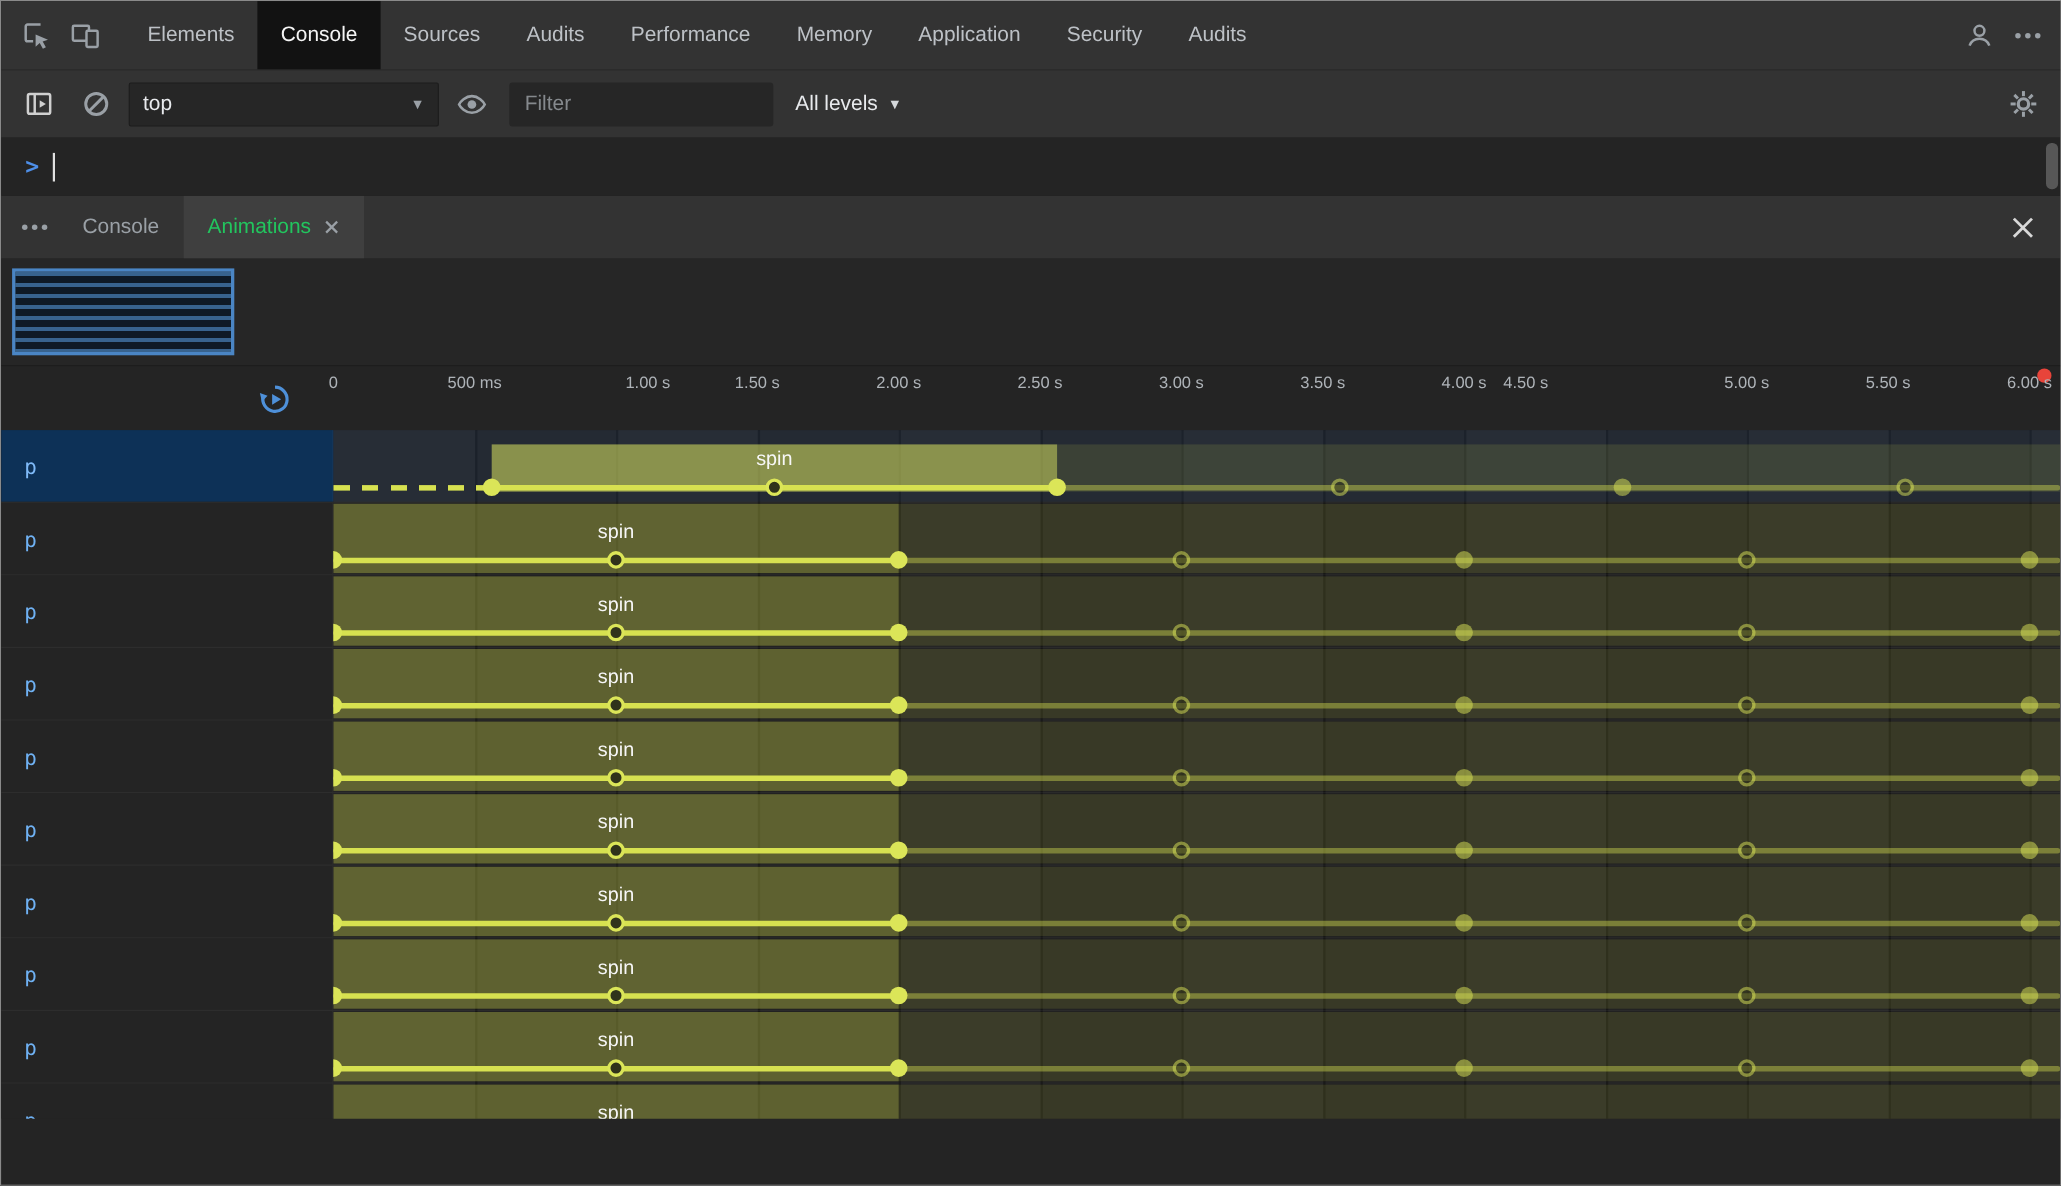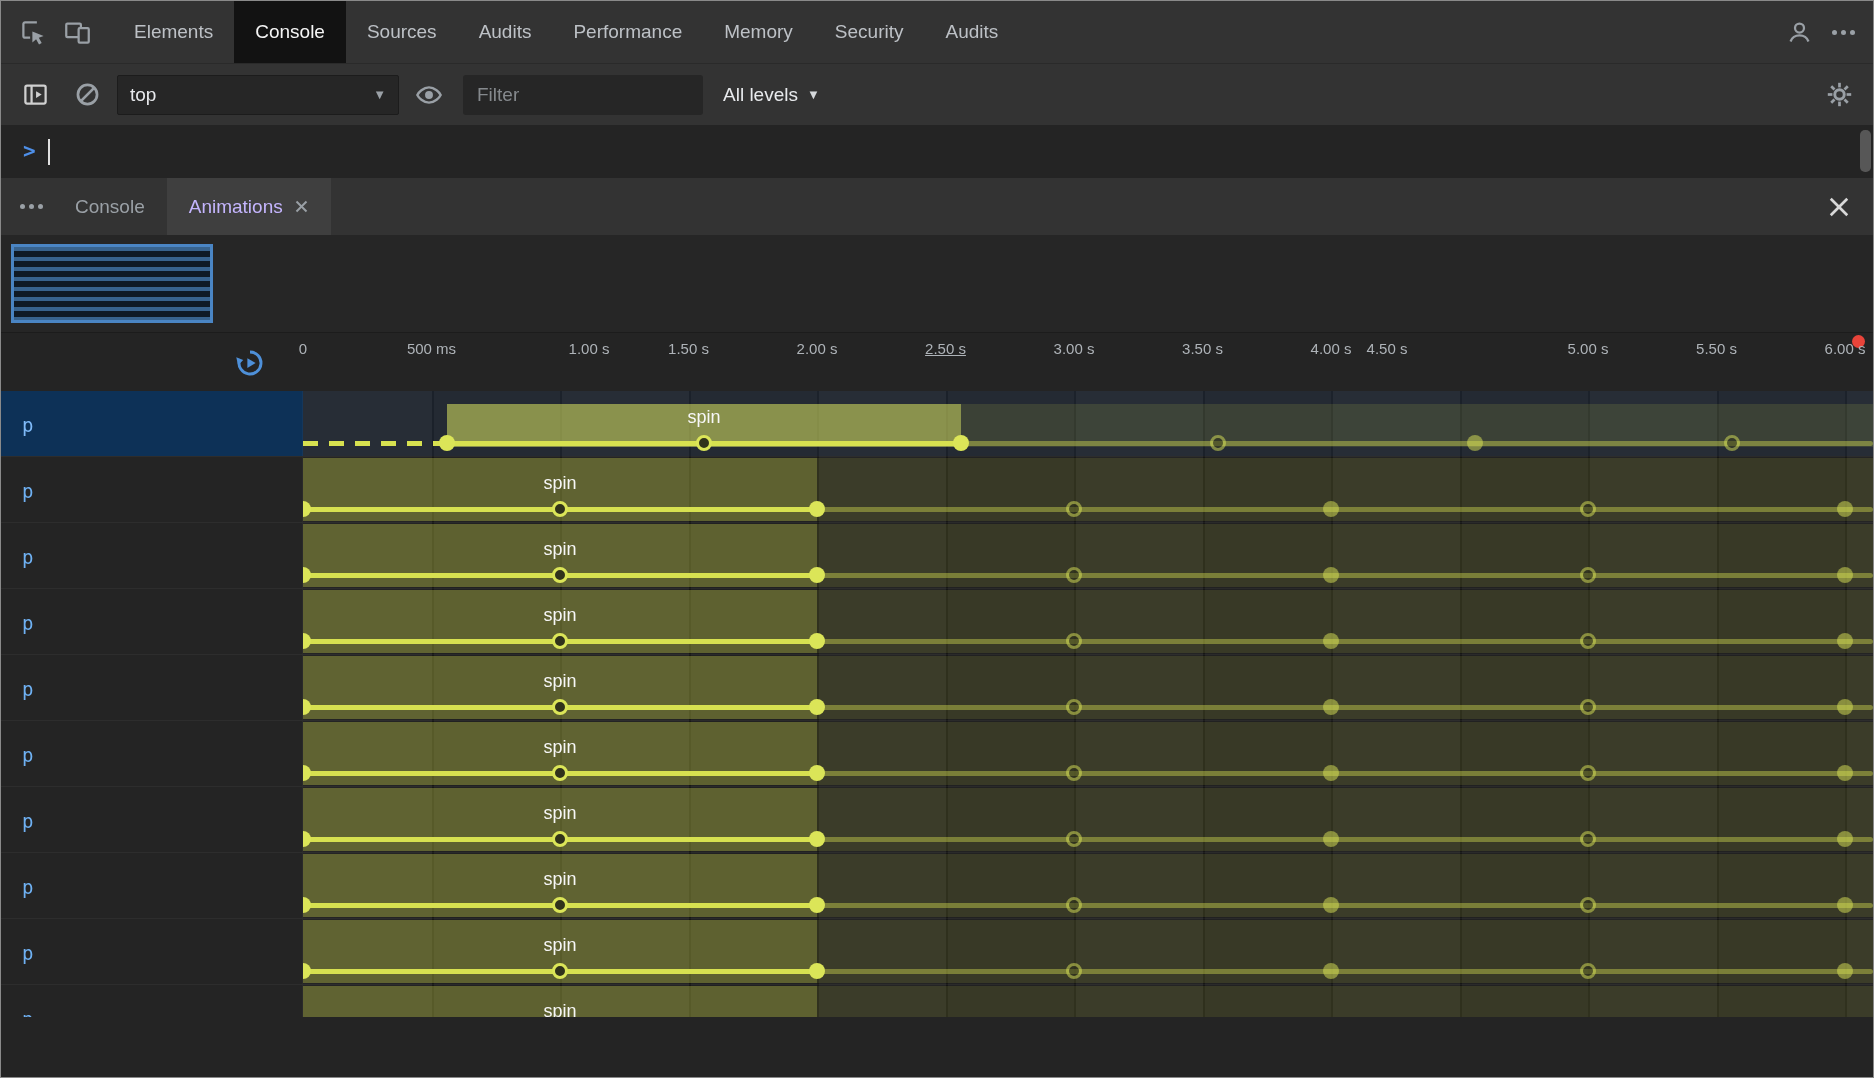--- a/index.html
+++ b/index.html
@@ -27,21 +27,21 @@
 
   
   .prompt-row{height:53px;background:#242424;display:flex;align-items:center;padding-left:22px;position:relative}
   .prompt-chevron{color:#4e8fe8;font-family:"DejaVu Sans Mono",monospace;font-size:21px;font-weight:bold;line-height:1}
   .caret-bar{width:2px;height:26px;background:#e0e0e0;margin-left:12px}
   .scroll-thumb{position:absolute;right:2px;top:5px;width:11px;height:42px;background:#575757;border-radius:5px}
 
   
   .drawer-tabbar{height:57px;background:#333;display:flex;align-items:center;padding-left:8px}
   .drawer-tab{height:100%;display:flex;align-items:center;padding:0 22px;font-size:19px;color:#9aa0a6;gap:11px;cursor:pointer}
-  .drawer-tab.active{background:#3f3f3f;color:#c4b5fd}
+  .drawer-tab.active{background:#3f3f3f;color:#22c55e}
   .dt-right{margin-left:auto;margin-right:12px}
 
   
   .anim-toolbar{height:62px;background:#333;display:flex;align-items:center;padding-left:10px;border-top:1px solid #2a2a2a;gap:6px}
   .pause-glyph{display:flex;gap:6px}
   .pause-glyph i{width:6px;height:19px;background:#e8eaed;display:block}
   .speed-group{display:flex;border:1px solid #646464;border-radius:4px;overflow:hidden;margin-left:12px;height:43px}
   .speed-btn{display:flex;align-items:center;padding:0 17px;font-size:19px;color:#e8eaed;background:transparent;border:none;border-left:1px solid #646464;font-family:"Liberation Sans",sans-serif;cursor:pointer}
   .speed-btn:first-child{border-left:none}
   .speed-btn.active{background:#2b7de9;color:#fff}
@@ -99,20 +99,21 @@
           <rect x="13" y="8" width="9" height="13" rx="1" fill="#333" stroke="#9aa0a6" stroke-width="2"></rect>
         </svg>
     </div>
     <nav class="tabs">
         <div class="panel-tab">Elements</div>
         <div class="panel-tab active">Console</div>
         <div class="panel-tab">Sources</div>
         <div class="panel-tab">Audits</div>
         <div class="panel-tab">Performance</div>
         <div class="panel-tab">Memory</div>
+        <div class="panel-tab">Application</div>
         <div class="panel-tab">Security</div>
         <div class="panel-tab">Audits</div>
       </nav>
     <div class="mt-right">
       <div class="icon-btn">
         <svg width="27" height="27" viewBox="0 0 24 24">
             <circle cx="12" cy="8" r="4" fill="none" stroke="#9aa0a6" stroke-width="2"></circle>
             <path d="M4 20c1.5-4 4.5-5.5 8-5.5S18.5 16 20 20" fill="none" stroke="#9aa0a6" stroke-width="2"></path>
           </svg>
       </div>
@@ -218,21 +219,21 @@
         <path d="M1 7.4l5.6 2.1-4.1 4.2z" fill="#4e90d9"></path>
         <path d="M9.9 8.1l6.6 3.9-6.6 3.9z" fill="#4e90d9"></path>
       </svg>
     </div>
     <div class="playhead"></div>
   <div class="tick-label" style="left: 302px;">0</div>
       <div class="tick-label" style="left: 430.5px;">500 ms</div>
       <div class="tick-label" style="left: 588px;">1.00 s</div>
       <div class="tick-label" style="left: 687.5px;">1.50 s</div>
       <div class="tick-label" style="left: 816px;">2.00 s</div>
-      <div class="tick-label" style="left: 944.5px; text-decoration: underline;">2.50 s</div>
+      <div class="tick-label" style="left: 944.5px;">2.50 s</div>
       <div class="tick-label" style="left: 1073px;">3.00 s</div>
       <div class="tick-label" style="left: 1201.5px;">3.50 s</div>
       <div class="tick-label" style="left: 1330px;">4.00 s</div>
       <div class="tick-label" style="left: 1386px;">4.50 s</div>
       <div class="tick-label" style="left: 1587px;">5.00 s</div>
       <div class="tick-label" style="left: 1715.5px;">5.50 s</div>
       <div class="tick-label" style="left: 1844px;">6.00 s</div>
     </div>
 
   <div class="rows-viewport">

